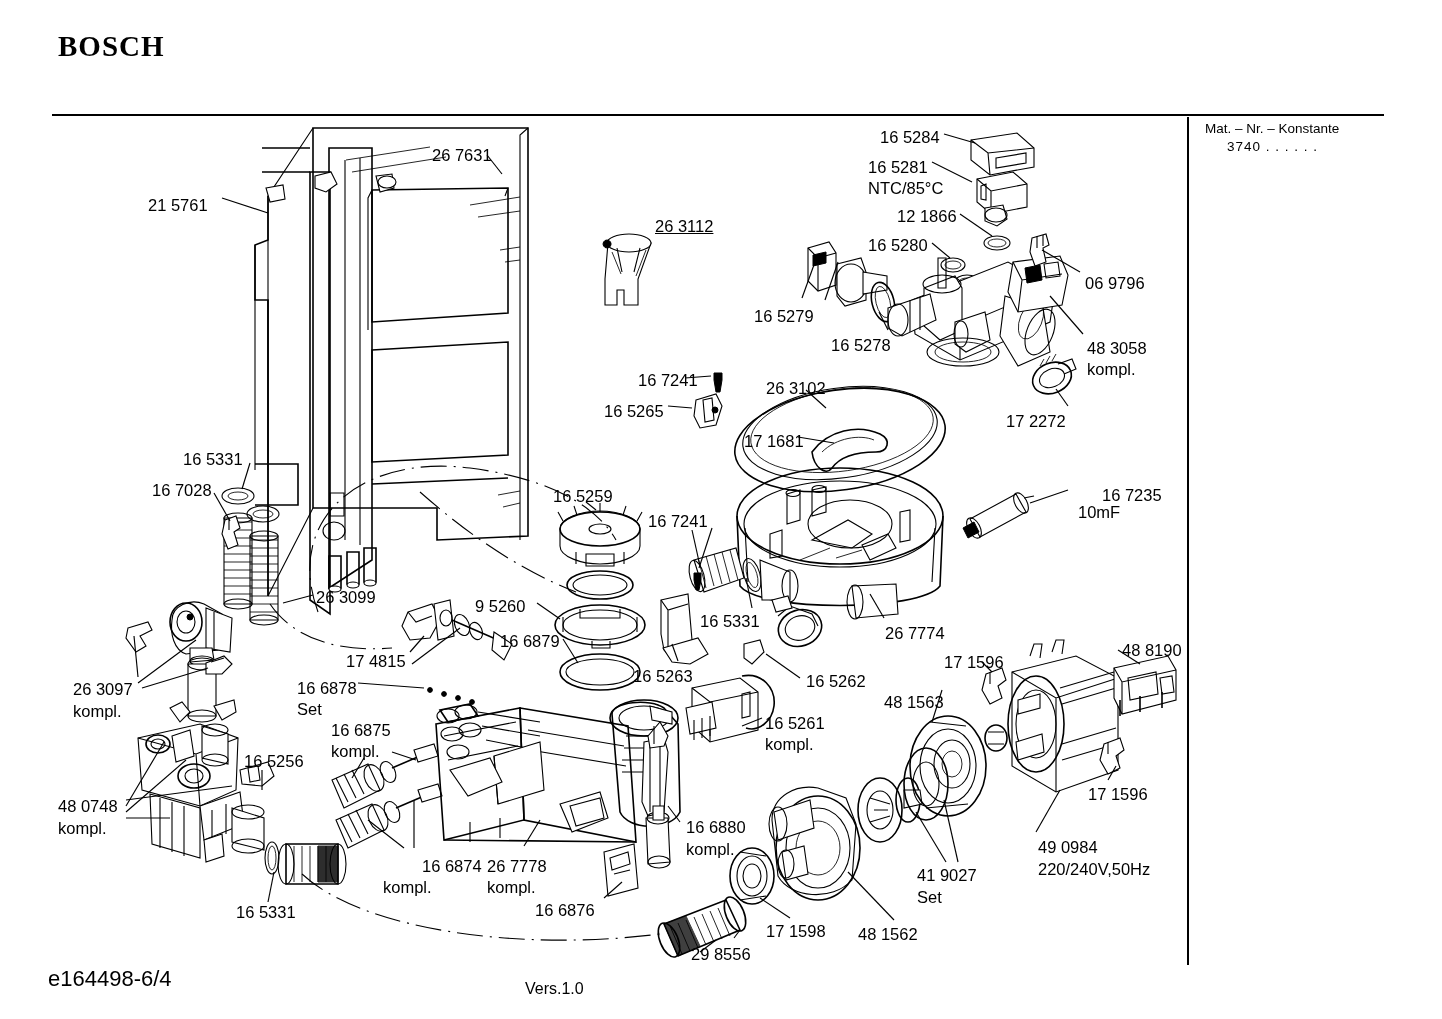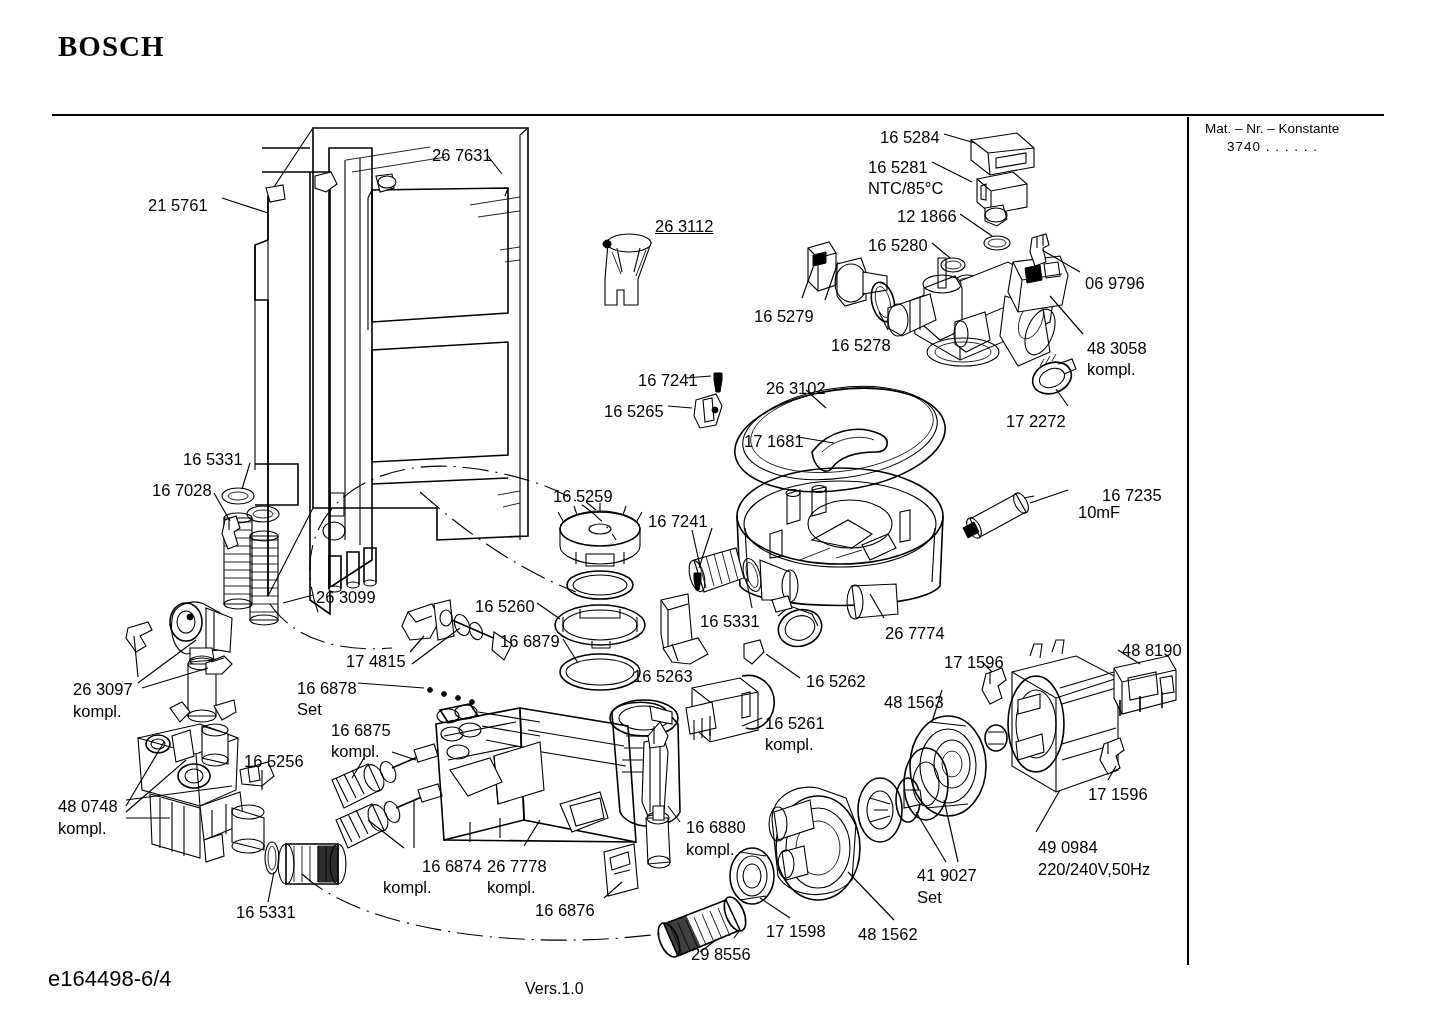--- a/index.html
+++ b/index.html
@@ -571,21 +571,21 @@
       <div class="lbl" style="left: 766px; top: 379px;">26 3102</div>
       <div class="lbl" style="left: 604px; top: 402px;">16 5265</div>
       <div class="lbl" style="left: 744px; top: 432px;">17 1681</div>
       <div class="lbl" style="left: 1078px; top: 486px; margin-left: 24px;">16 7235</div>
       <div class="lbl" style="left: 1078px; top: 503px;">10mF</div>
       <div class="lbl" style="left: 183px; top: 450px;">16 5331</div>
       <div class="lbl" style="left: 152px; top: 481px;">16 7028</div>
       <div class="lbl" style="left: 316px; top: 588px;">26 3099</div>
       <div class="lbl" style="left: 553px; top: 487px;">16 5259</div>
       <div class="lbl" style="left: 648px; top: 512px;">16 7241</div>
-      <div class="lbl" style="left: 475px; top: 597px;">16 5260</div>
+      <div class="lbl" style="left: 475px; top: 597px;">9 5260</div>
       <div class="lbl" style="left: 500px; top: 632px;">16 6879</div>
       <div class="lbl" style="left: 700px; top: 612px;">16 5331</div>
       <div class="lbl" style="left: 633px; top: 667px;">16 5263</div>
       <div class="lbl" style="left: 806px; top: 672px;">16 5262</div>
       <div class="lbl" style="left: 885px; top: 624px;">26 7774</div>
       <div class="lbl" style="left: 944px; top: 653px;">17 1596</div>
       <div class="lbl" style="left: 1122px; top: 641px;">48 8190</div>
       <div class="lbl" style="left: 884px; top: 693px;">48 1563</div>
       <div class="lbl" style="left: 1088px; top: 785px;">17 1596</div>
       <div class="lbl" style="left: 765px; top: 714px;">16 5261</div>

